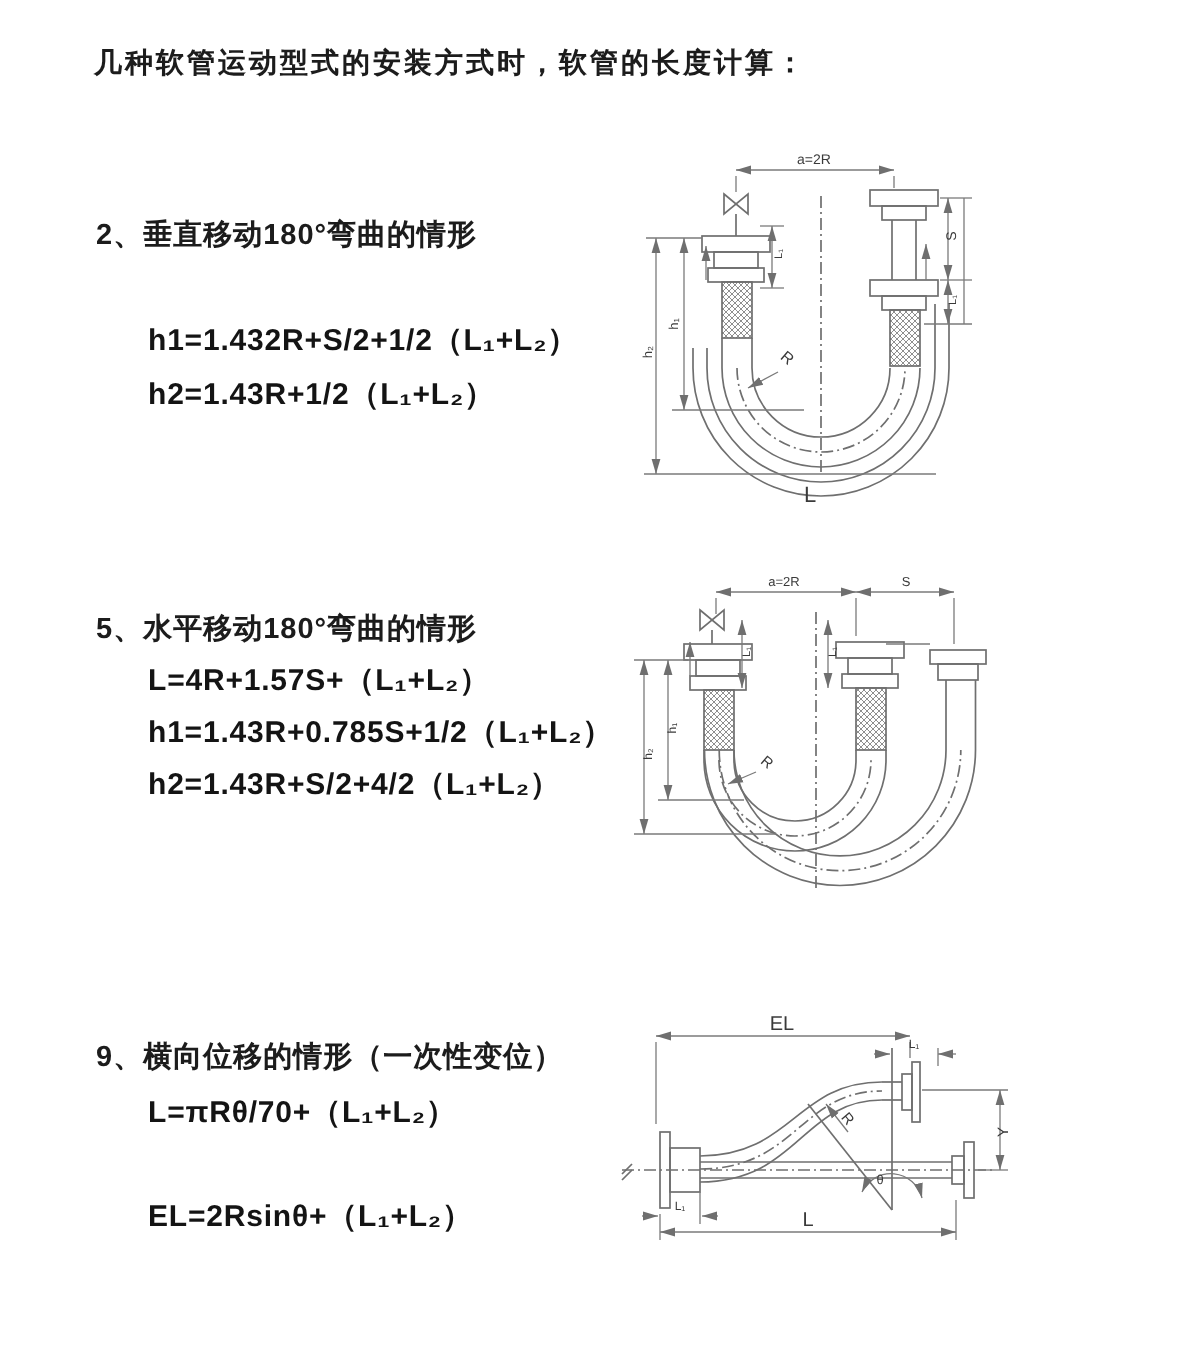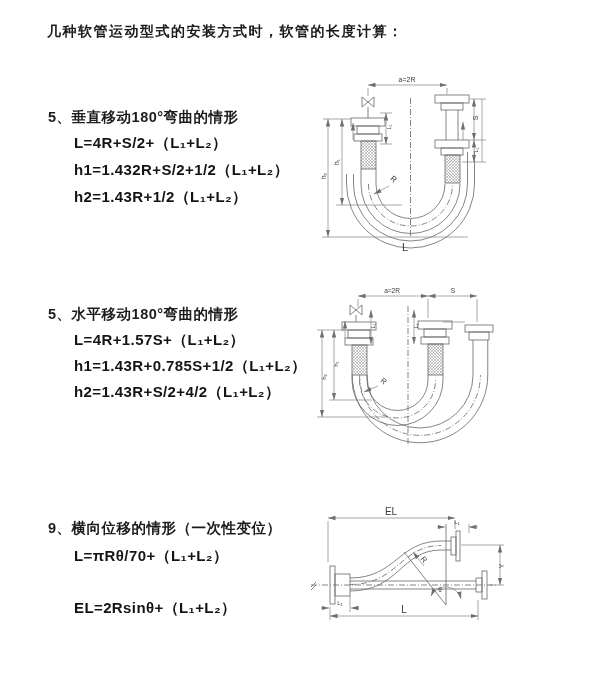--- a/index.html
+++ b/index.html
@@ -39,22 +39,21 @@
   .braid2{fill:url(#d2br) !important;}
   .dtxt{fill:#3a3a3a;stroke:none;font-family:"Liberation Sans",sans-serif;text-anchor:middle;}
 </style>
 </head>
 <body>
 
 <div class="page">
 
   <div class="doc-title">几种软管运动型式的安装方式时，软管的长度计算：</div>
 
-  <div id="s1h" class="sec-heading">5、垂直移动180°弯曲的情形</div>
-  <div id="s1f0" class="formula">L=4R+S/2+（L₁+L₂）</div>
+  <div id="s1h" class="sec-heading">2、垂直移动180°弯曲的情形</div>
   <div id="s1f1" class="formula">h1=1.432R+S/2+1/2（L₁+L₂）</div>
   <div id="s1f2" class="formula">h2=1.43R+1/2（L₁+L₂）</div>
 
   <div id="s2h" class="sec-heading">5、水平移动180°弯曲的情形</div>
   <div id="s2f0" class="formula">L=4R+1.57S+（L₁+L₂）</div>
   <div id="s2f1" class="formula">h1=1.43R+0.785S+1/2（L₁+L₂）</div>
   <div id="s2f2" class="formula">h2=1.43R+S/2+4/2（L₁+L₂）</div>
 
   <div id="s3h" class="sec-heading">9、横向位移的情形（一次性变位）</div>
   <div id="s3f0" class="formula">L=πRθ/70+（L₁+L₂）</div>

